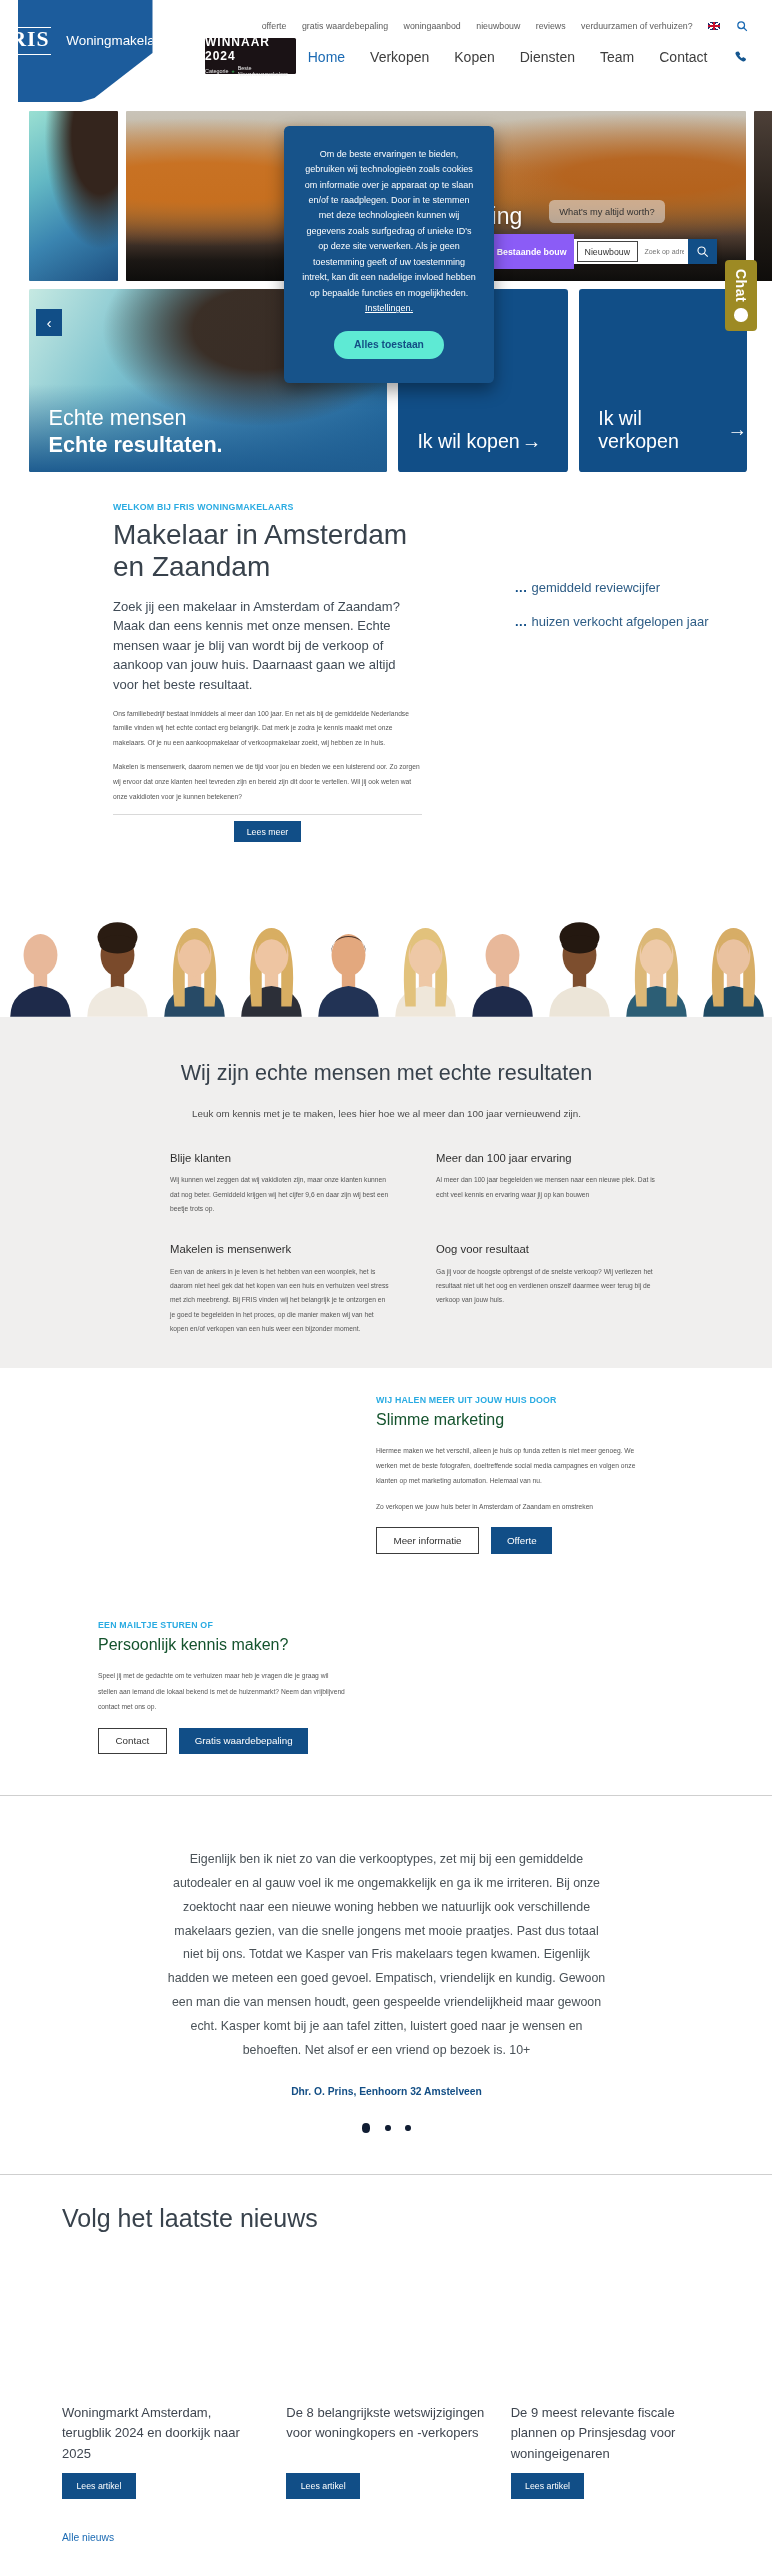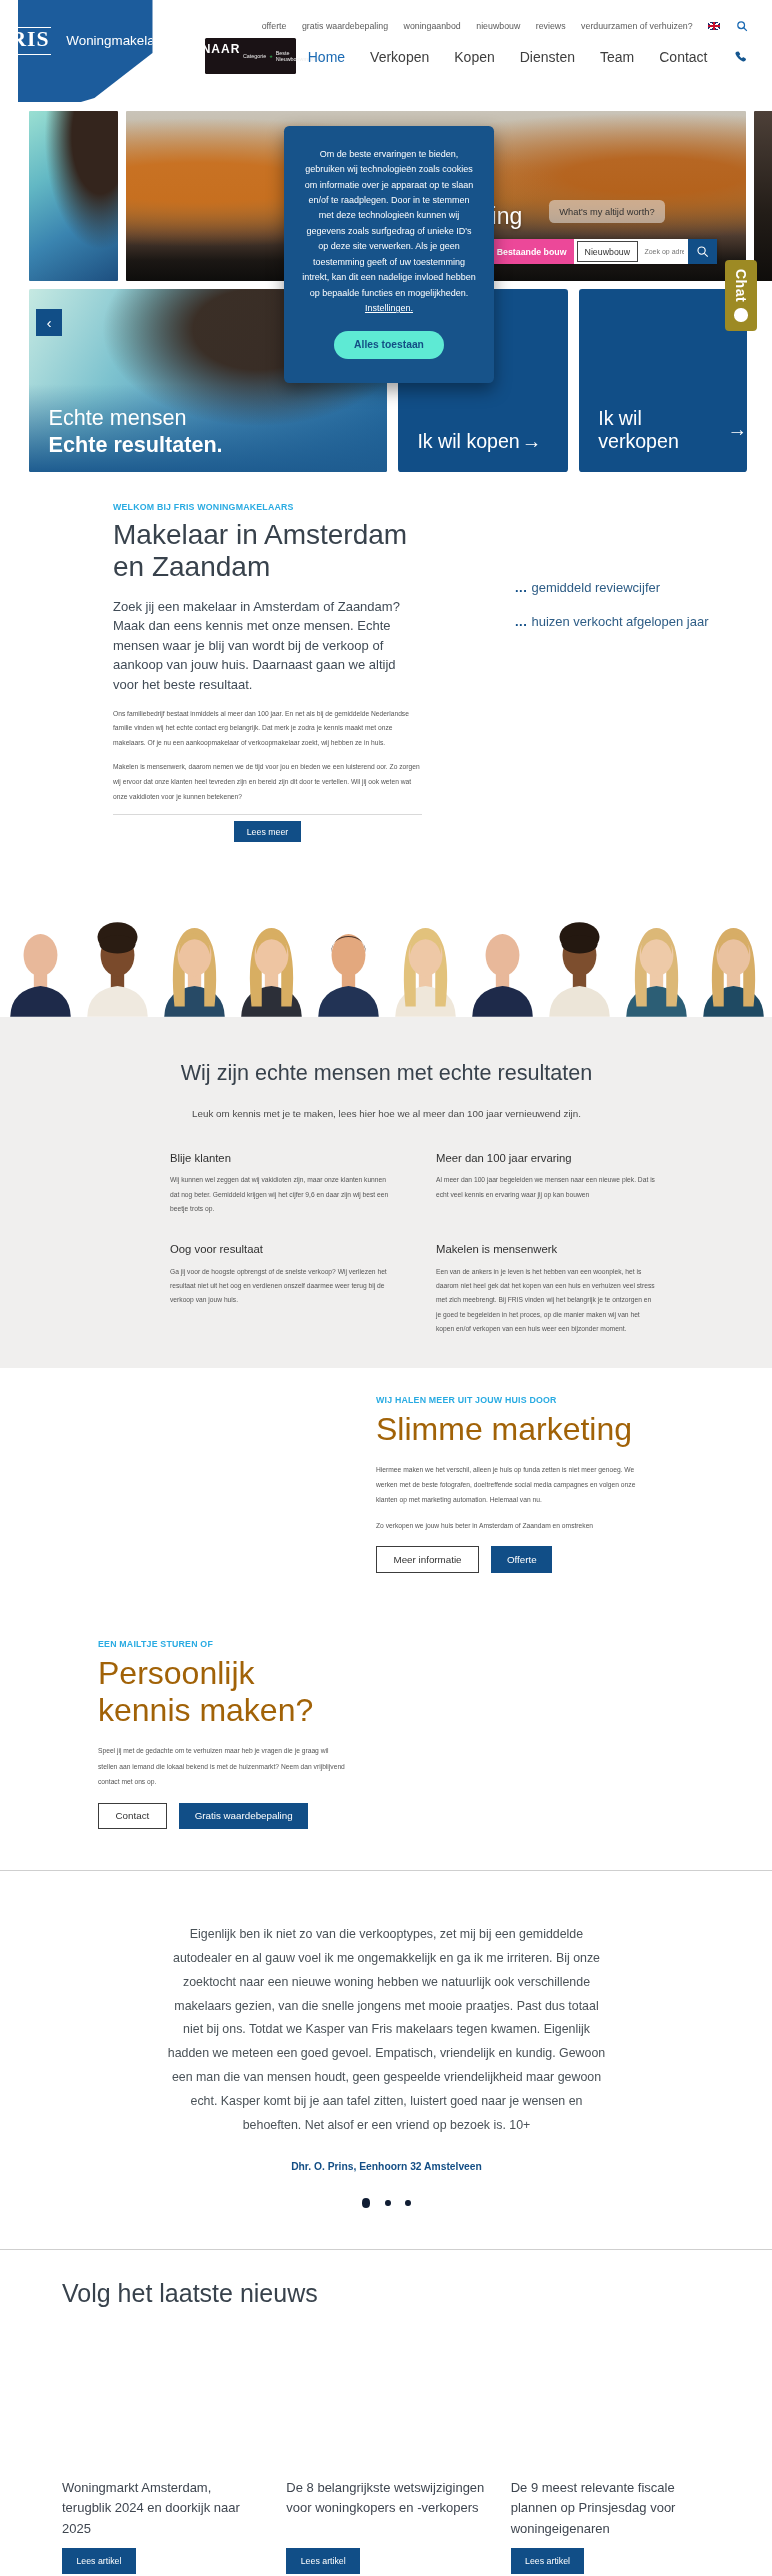--- a/index.html
+++ b/index.html
@@ -17,21 +17,21 @@
   .logo-shield {
     position:absolute; left:17.5px; top:0; width:135px; height:102px; background:#1c5c9c;
     clip-path: polygon(0 0, 100% 0, 100% 52%, 57% 96%, 47% 100%, 0 100%);
     display:flex; align-items:center; justify-content:center; gap:7.7px; padding:0 7.2px 20.6px 5.2px;
   }
   .logo-fris { font-family:"Liberation Serif", serif; font-weight:bold; font-size:21.6px; color:#fff;
     border-top:1.5px solid #fff; border-bottom:1.5px solid #fff; padding:0.5px 1.5px 1.5px; letter-spacing:1px; line-height:1.1;}
   .logo-sep { width:0.5px; height:38px; background:rgba(255,255,255,.75); }
   .logo-tagline { color:#fff; font-size:13.4px; font-weight:300; }
   .award-badge { position:absolute; left:205px; top:38px; width:91px; height:36px; background:#1a1215;
-    border-radius:1.5px; color:#fff; display:flex; flex-direction:row; align-items:center; justify-content:center; gap:2.6px; }
+    border-radius:1.5px; color:#fff; display:flex; flex-direction:column; align-items:center; justify-content:center; gap:2.6px; }
   .award-title { font-size:12px; font-weight:bold; letter-spacing:1px; }
   .award-sub { font-size:5.4px; display:flex; align-items:center; gap:2.6px; color:#eee; }
   .award-star { color:#2f8f45; font-size:4.6px; }
   .header-right { position:absolute; right:25px; top:0; }
   .utility-nav { margin-top:19.6px; display:flex; justify-content:flex-end; align-items:center; gap:15.5px;
     font-size:8.8px; color:#5b5b5b; font-weight:300; }
   .utility-nav a { color:#5b5b5b; }
   .flag { width:12px; height:7.7px; border-radius:1px; position:relative; overflow:hidden; display:inline-block;
     background:
       linear-gradient(to bottom right, transparent 44%, #fff 44%, #fff 56%, transparent 56%),
@@ -58,21 +58,21 @@
       radial-gradient(ellipse at 12% 42%, rgba(201,111,30,.95) 0 14%, rgba(201,111,30,0) 46%),
       radial-gradient(ellipse at 85% 38%, rgba(182,95,23,.9) 0 12%, rgba(182,95,23,0) 42%),
       linear-gradient(180deg, #c9c4b9 0%, #bfae92 28%, #9a7440 52%, #544033 72%, #1b1714 88%, #0e0d0c 100%); }
   .slide-c { flex:1; background: linear-gradient(180deg, #4d4038 0%, #231d18 60%, #0f0d0b 100%); }
   .hero-headline { position:absolute; left:466px; top:92px; color:#fff; font-size:23px; font-weight:300;
     text-shadow:0 0.5px 3.1px rgba(0,0,0,.35); z-index:2; }
   .hero-tooltip { position:absolute; left:549px; top:89px; background:rgba(232,232,232,.55);
     border-radius:5.2px; padding:6.7px 10.3px; font-size:9.3px; color:#333; z-index:3; }
   .hero-search { position:absolute; left:489px; top:128px; width:228px; height:25px; background:#fff;
     display:flex; align-items:center; z-index:4; box-shadow:0 1px 4.1px rgba(0,0,0,.25); }
-  .search-tab-active { height:25px; background:#ec4899; color:#fff; font-weight:bold; font-size:8.8px;
+  .search-tab-active { height:35px; background:#8b5cf6; color:#fff; font-weight:bold; font-size:8.8px;
     display:flex; align-items:center; padding:0 7.7px; border:none;text-align:right; }
   .search-tab-inactive { height:20.6px; margin:0 2.6px; border:0.5px solid #444; background:#fff; color:#333;
     font-size:8.8px; display:flex; align-items:center; padding:0 6.7px; }
   .hero-search input { flex:1; min-width:0; border:none; outline:none; font-size:7px; color:#666;
     padding:0 4.1px; font-family:"Liberation Sans", sans-serif; }
   .search-go { width:29px; height:25px; background:#114e87; border:none; display:flex; align-items:center; justify-content:center; }
 
   
   .chat-widget { position:absolute; left:725px; top:260px; width:32px; height:71px; background:#9d8a24;
     border-radius:4.1px; display:flex; flex-direction:column; align-items:center; justify-content:center; gap:6.2px; z-index:45; border:none; }
@@ -126,21 +126,21 @@
   .features h2 { text-align:center; font-size:21.6px; font-weight:300; color:#38424c; }
   .features .subtitle { text-align:center; font-size:9.8px; font-weight:300; color:#4a4a4a; margin-top:21.6px; }
   .features-grid { margin:33px 0 0 170px; width:489px; display:grid;
     grid-template-columns:222px 222px; column-gap:44px; row-gap:27px; }
   .feature h3 { font-size:11.3px; color:#2f2f2f; font-weight:400; margin-bottom:9.3px; }
   .feature p { font-size:6.7px; color:#555; line-height:2.15; font-weight:400; }
 
   
   .marketing { padding:27px 0 30px; }
   .marketing-inner { margin-left:376px; width:268px; }
-  .section-title { font-size:32px; font-weight:300; color:#a16207; margin:6.2px 0 14.4px; }
+  .section-title { font-size:16px; font-weight:300; color:#14532d; margin:6.2px 0 14.4px; }
   .marketing p { font-size:6.7px; color:#555; line-height:2.25; font-weight:400; margin-bottom:10.3px; }
   .btn-row { display:flex; gap:12.4px; margin-top:13.4px; }
   .btn-outline { border:0.5px solid #3c3c3c; color:#333; font-size:9.8px; padding:6.7px 16.5px; background:transparent; cursor:pointer; }
   .btn-solid { background:#114e87; color:#fff; font-size:9.8px; padding:6.7px 15.5px; border:none; cursor:pointer; }
 
   
   .cta-section { padding-top:36px; }
   .cta-inner { margin-left:98px; width:247px; }
   .cta-inner p { font-size:6.7px; color:#555; line-height:2.3; font-weight:400; margin-bottom:13.4px; }
   .section-divider { border:none; border-top:0.5px solid #cfcfcf; margin-top:41px; }
@@ -380,26 +380,26 @@
     <div class="features-grid">
       <div class="feature">
         <h3>Blije klanten</h3>
         <p>Wij kunnen wel zeggen dat wij vakidioten zijn, maar onze klanten kunnen dat nog beter. Gemiddeld krijgen wij het cijfer 9,6 en daar zijn wij best een beetje trots op.</p>
       </div>
       <div class="feature">
         <h3>Meer dan 100 jaar ervaring</h3>
         <p>Al meer dan 100 jaar begeleiden we mensen naar een nieuwe plek. Dat is echt veel kennis en ervaring waar jij op kan bouwen</p>
       </div>
       <div class="feature">
+        <h3>Makelen is mensenwerk</h3>
+        <p>Een van de ankers in je leven is het hebben van een woonplek, het is daarom niet heel gek dat het kopen van een huis en verhuizen veel stress met zich meebrengt. Bij FRIS vinden wij het belangrijk je te ontzorgen en je goed te begeleiden in het proces, op die manier maken wij van het kopen en/of verkopen van een huis weer een bijzonder moment.</p>
+      </div>
+      <div class="feature">
         <h3>Oog voor resultaat</h3>
         <p>Ga jij voor de hoogste opbrengst of de snelste verkoop? Wij verliezen het resultaat niet uit het oog en verdienen onszelf daarmee weer terug bij de verkoop van jouw huis.</p>
-      </div>
-      <div class="feature">
-        <h3>Makelen is mensenwerk</h3>
-        <p>Een van de ankers in je leven is het hebben van een woonplek, het is daarom niet heel gek dat het kopen van een huis en verhuizen veel stress met zich meebrengt. Bij FRIS vinden wij het belangrijk je te ontzorgen en je goed te begeleiden in het proces, op die manier maken wij van het kopen en/of verkopen van een huis weer een bijzonder moment.</p>
       </div>
     </div>
   </section>
 
   <section class="marketing">
     <div class="marketing-inner">
       <div class="eyebrow">WIJ HALEN MEER UIT JOUW HUIS DOOR</div>
       <h2 class="section-title">Slimme marketing</h2>
       <p>Hiermee maken we het verschil, alleen je huis op funda zetten is niet meer genoeg. We werken met de beste fotografen, doeltreffende social media campagnes en volgen onze klanten op met marketing automation. Helemaal van nu.</p>
       <p>Zo verkopen we jouw huis beter in Amsterdam of Zaandam en omstreken</p>

